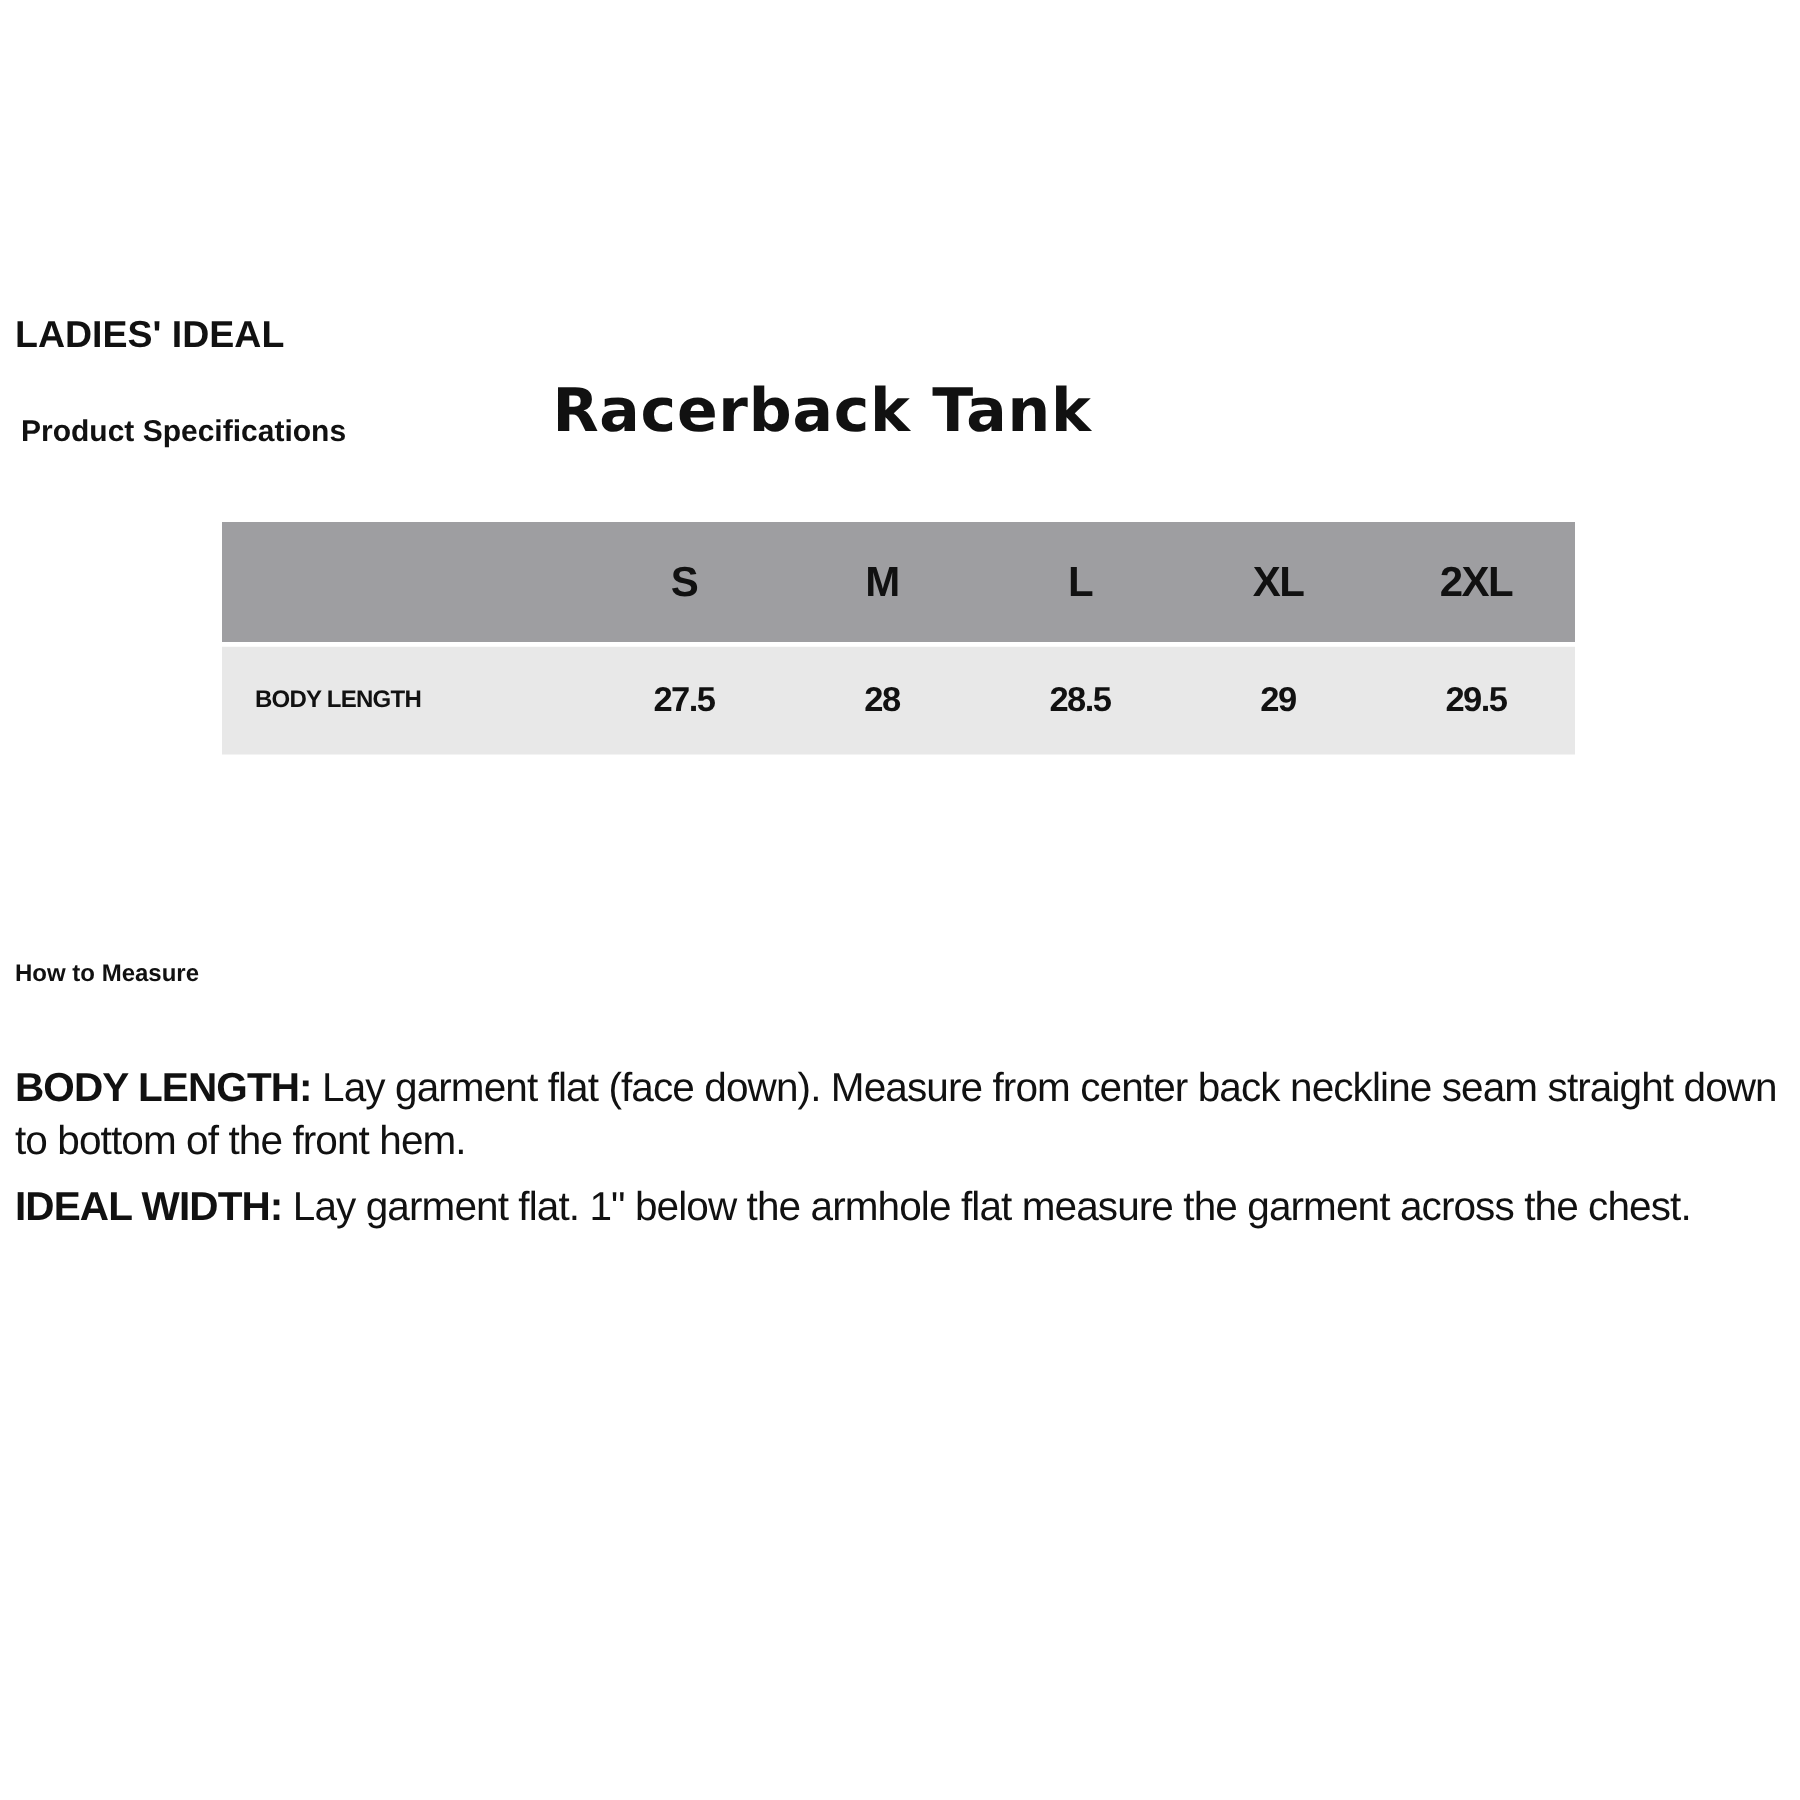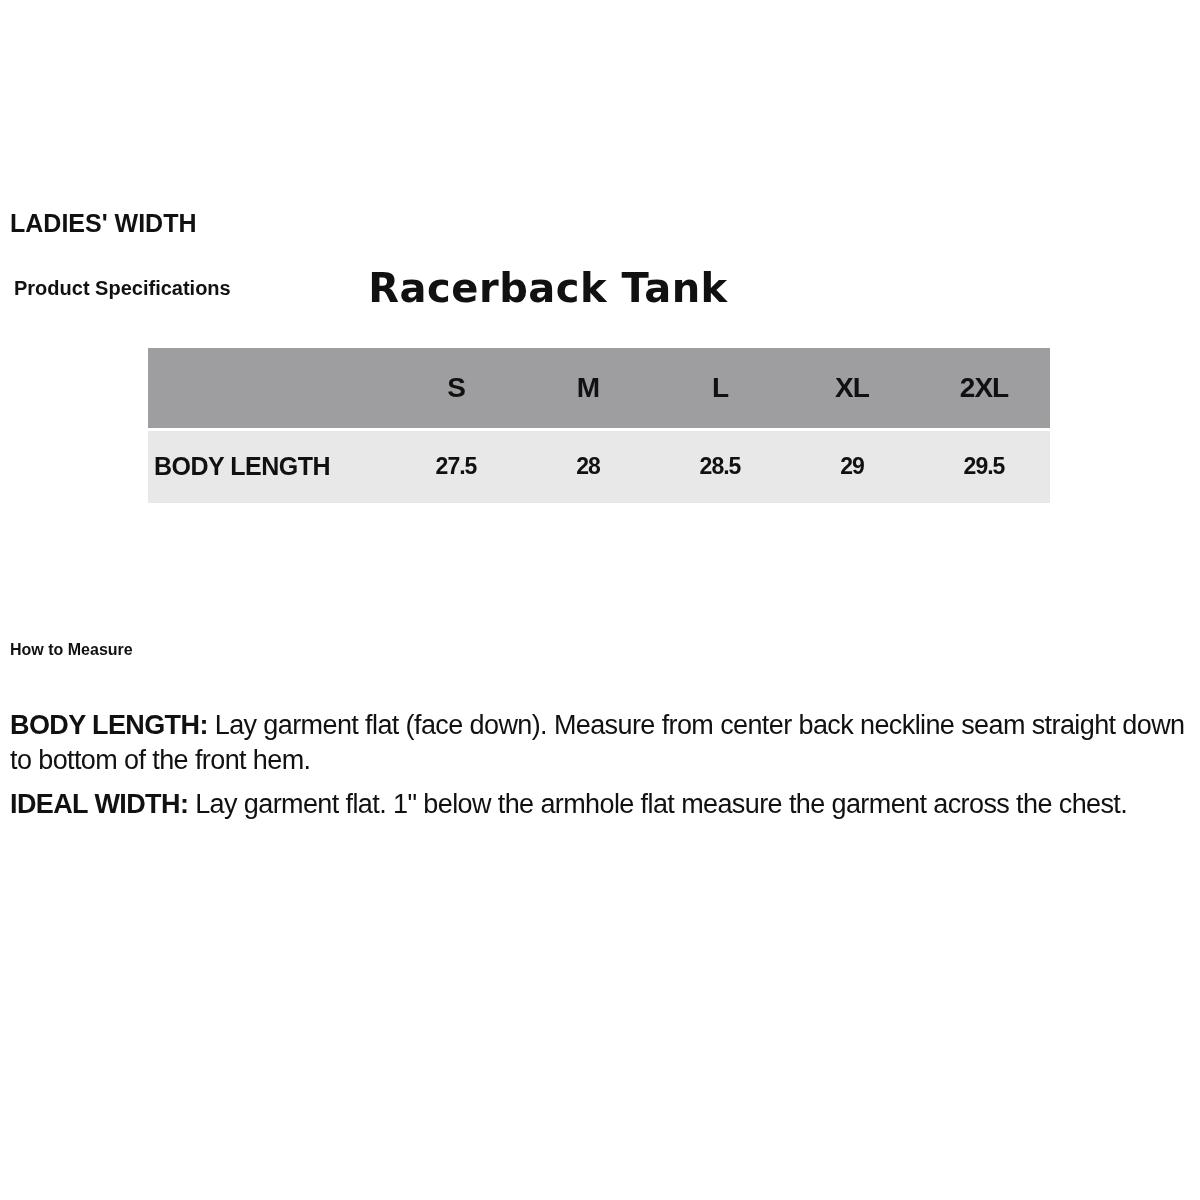--- a/index.html
+++ b/index.html
@@ -23,21 +23,21 @@
   .section-title {
     position: absolute;
     left: 14px;
     top: 277px;
     font-size: 20px;
     font-weight: bold;
   }
   .product-title {
     position: absolute;
     left: 0;
-    top: 265px;
+    top: 251px;
     width: 1068px;
     text-align: center;
     font-family: "DejaVu Sans", sans-serif;
     font-size: 40px;
     font-weight: bold;
     letter-spacing: 0.5px;
     padding-left: 28px;
   }
   table.size-chart {
     position: absolute;
@@ -62,22 +62,22 @@
   table.size-chart td {
     background: #e8e8e8;
     font-size: 23px;
     font-weight: bold;
     text-align: center;
     letter-spacing: -1px;
     vertical-align: middle;
   }
   table.size-chart td.row-label {
     text-align: left;
-    padding-left: 6px;
-    font-size: 25px;
+    padding-left: 22px;
+    font-size: 16px;
     letter-spacing: -0.5px;
   }
   .how-heading {
     position: absolute;
     left: 10px;
     top: 641px;
     font-size: 16px;
     font-weight: bold;
   }
   .instructions {
@@ -88,21 +88,21 @@
     font-size: 27px;
     line-height: 35px;
     letter-spacing: -0.6px;
   }
   .instructions p { margin-bottom: 9px; }
   .instructions .term { font-weight: bold; }
 </style>
 </head>
 <body>
 
-<div class="brand">LADIES' WIDTH</div>
+<div class="brand">LADIES' IDEAL</div>
 
 <div class="section-title">Product Specifications</div>
 
 <div class="product-title">Racerback Tank</div>
 
 <table class="size-chart">
   <colgroup>
     <col class="label-col">
     <col class="size-col">
     <col class="size-col">

